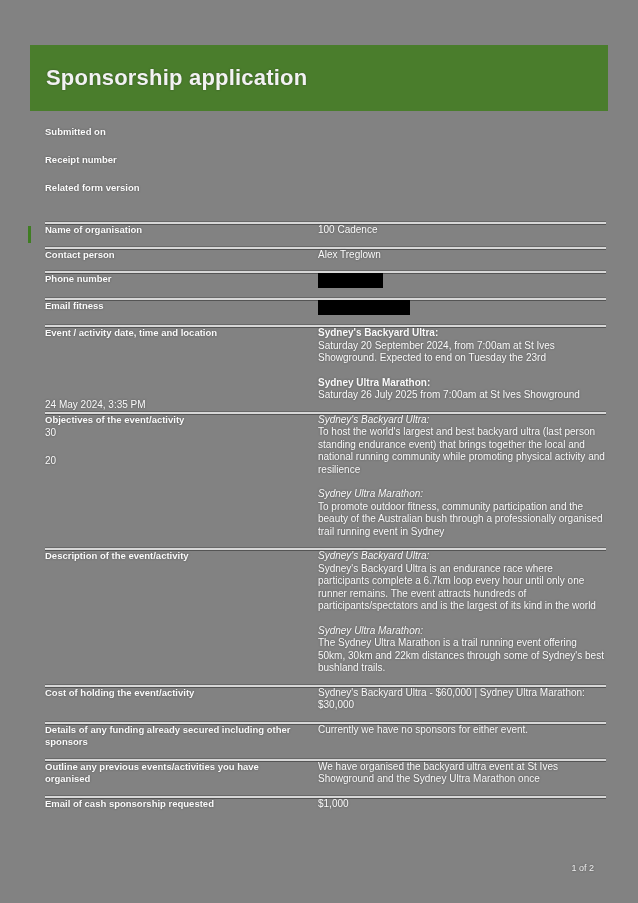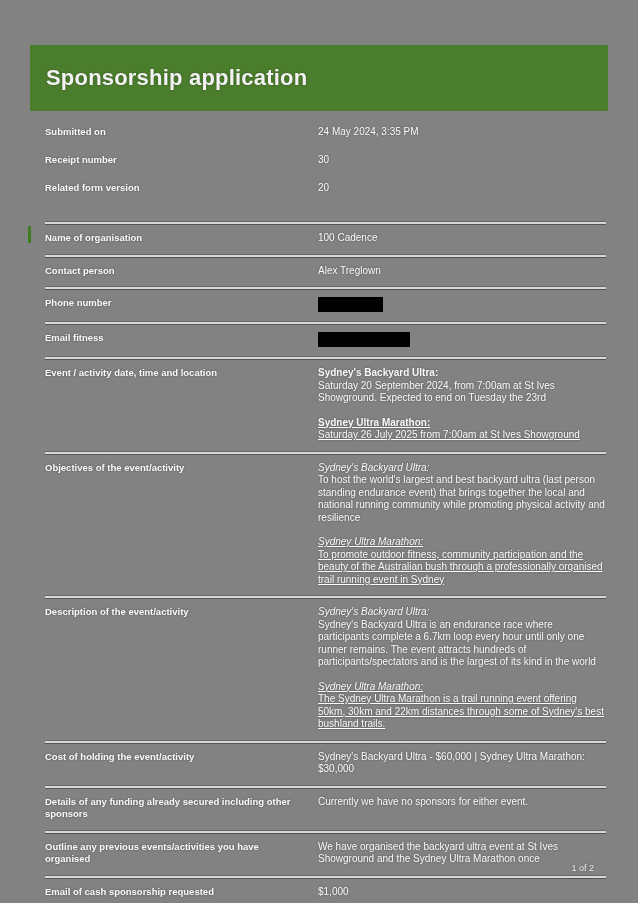--- a/index.html
+++ b/index.html
@@ -20,31 +20,31 @@
   }
   .banner h1{
     margin:0 0 0 16px;
     font-size:22px;font-weight:bold;color:#f2f2f2;
     letter-spacing:.2px;
     text-shadow:0 0 2px rgba(30,30,30,.45);
     text-align:center;
   }
   
   .meta{position:absolute;left:45px;right:32px;top:121px;}
-  .meta-row{display:flex;height:28px;align-items:flex-start;padding-top:5px;box-sizing:border-box;}
+  .meta-row{display:flex;height:28px;align-items:flex-start;padding-top:5px;box-sizing:border-box;flex-direction:column;}
   .label-col{flex:0 0 273px;font-weight:bold;font-size:9.5px;line-height:12.5px;
     text-shadow:0 0 2px rgba(40,40,40,.55);padding-right:14px;box-sizing:border-box;}
   .value-col{flex:1;font-size:10px;line-height:12.5px;text-shadow:0 0 2px rgba(40,40,40,.55);}
   
   .fields{position:absolute;left:45px;right:32px;top:222px;}
   .divider{height:2px;background:#d7d7d7;box-shadow:0 1px 0 rgba(0,0,0,.35),0 -1px 0 rgba(0,0,0,.2);}
-  .field-row{display:flex;padding:8px 0 10px 0;}
+  .field-row{display:flex;padding:0 0 10px 0;}
   .redaction{display:inline-block;height:15px;background:#000;vertical-align:middle;}
   .vblock{margin:0 0 12px 0;}
-  .vblock:last-child{margin-bottom:0;text-decoration:underline;}
+  .vblock:last-child{margin-bottom:0;}
   .vheading{display:block;}
   .vheading.bold{font-weight:bold;}
   .vheading.italic{font-style:italic;}
   
   .caret{position:absolute;left:28px;top:226px;width:3px;height:17px;background:#3f7d22;}
   
   .footer{position:absolute;right:44px;top:863px;font-size:9px;color:#efefef;
     text-shadow:0 0 2px rgba(40,40,40,.55);}
 </style>
 </head>

